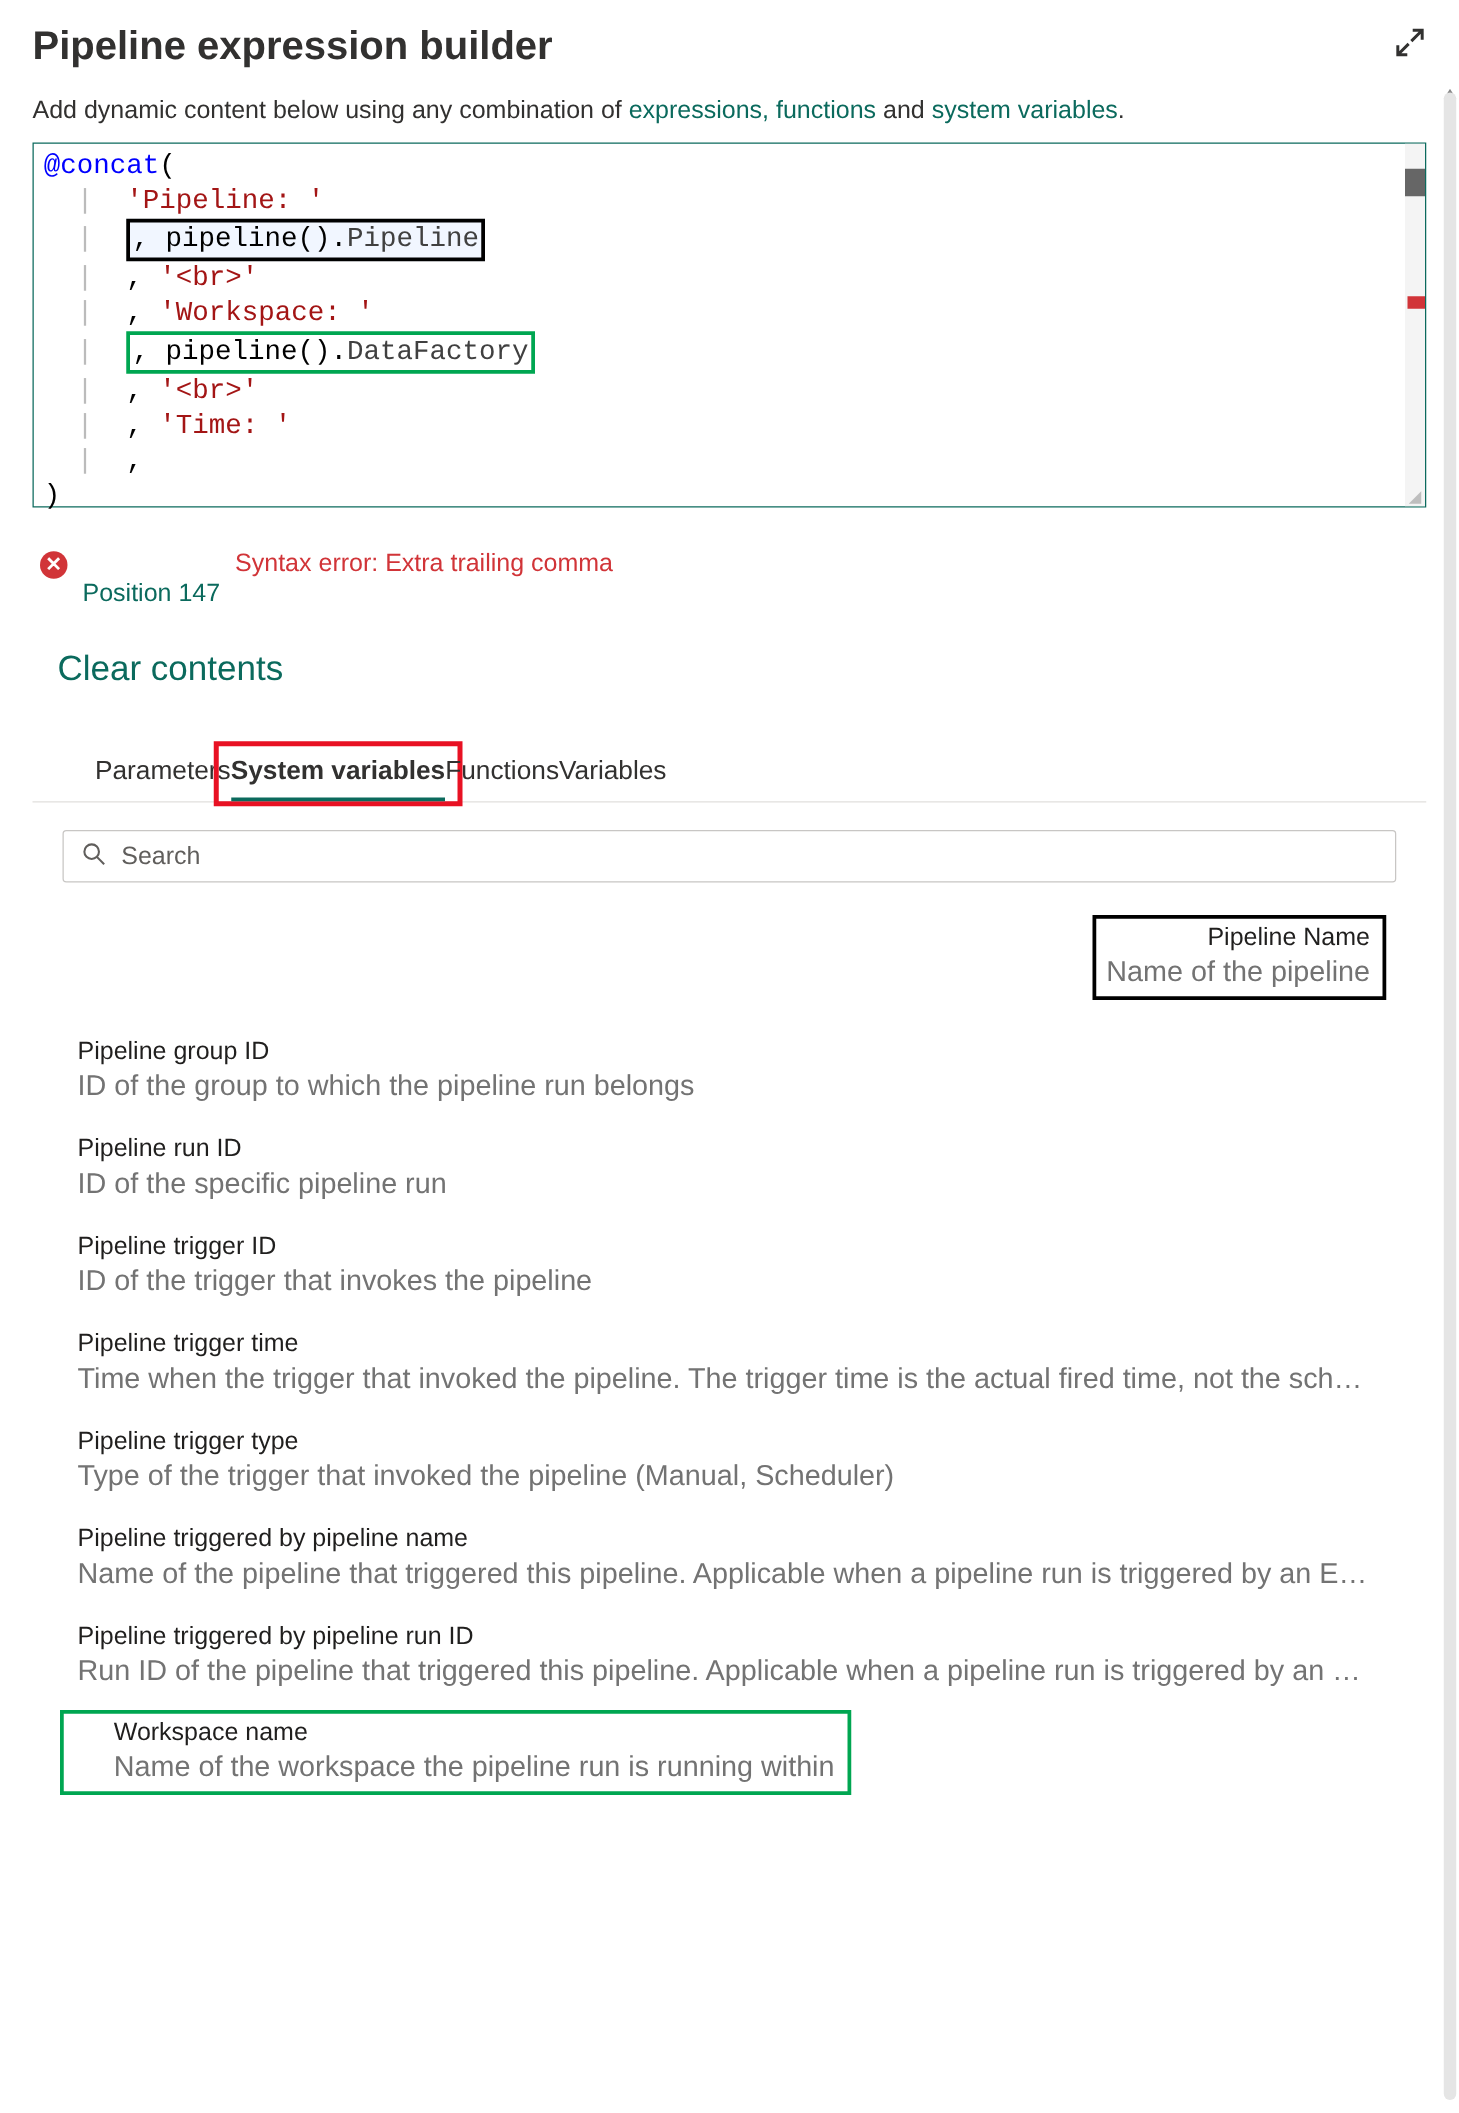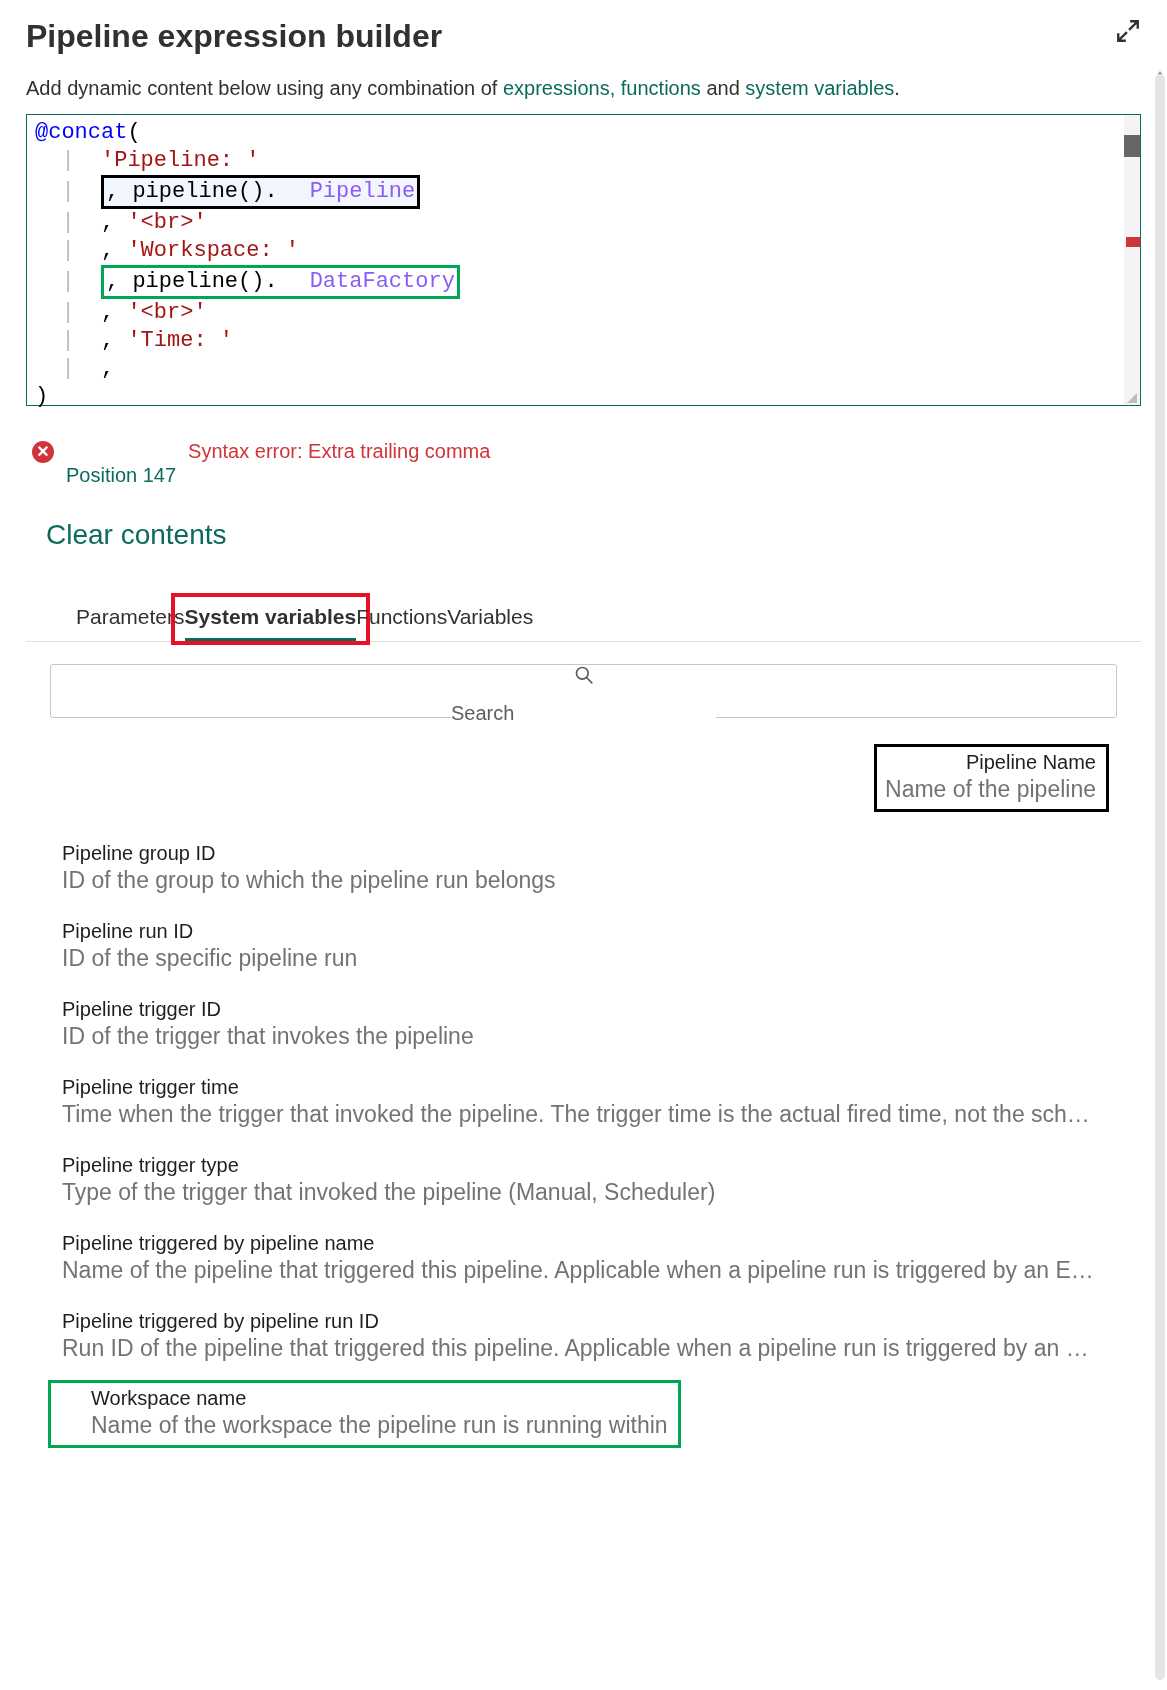--- a/index.html
+++ b/index.html
@@ -13,21 +13,21 @@
       color: #323130;
       background: #fff;
       width: 1167px;
       height: 1690px;
       position: relative;
       padding: 18px 26px;
     }
     .header-row {
       display: flex;
       justify-content: space-between;
-      align-items: flex-start;
+      align-items: center;
       margin-bottom: 22px;
     }
     .page-title {
       font-size: 32px;
       font-weight: 600;
       color: #323130;
     }
     .expand-icon {
       width: 26px;
       height: 26px;
@@ -53,21 +53,21 @@
     .code-editor {
       font-family: Consolas, "Courier New", monospace;
       font-size: 22px;
       line-height: 28px;
       padding: 4px 8px;
       white-space: pre;
       flex: 1;
     }
     .code-editor .kw { color: #0000ff; }
     .code-editor .str { color: #a31515; }
-    .code-editor .prop { color: #8b5cf6; margin-left: 32px; }
+    .code-editor .prop { color: #404040; }
     .code-editor .punc { color: #000; }
     .code-editor .pipe { color: #bbb; }
     .hl-line-black {
       border: 3px solid #000;
       background: rgba(200,220,255,0.25);
       padding: 0 2px;
       display: inline-block;
     }
     .hl-line-green {
       border: 3px solid #00a651;
@@ -166,26 +166,25 @@
       top: -4px;
       left: -14px;
       right: -14px;
       bottom: -4px;
       pointer-events: none;
     }
     .search-box {
       margin: 22px 24px 0 24px;
       border: 1px solid #c8c6c4;
       border-radius: 3px;
-      height: 54px;
+      height: 42px;
       display: flex;
       align-items: center;
       padding: 0 14px;
       gap: 12px;
-      flex-direction: column;
     }
     .search-box input {
       border: none;
       outline: none;
       font-size: 20px;
       flex: 1;
       color: #605e5c;
     }
     .search-box input::placeholder { color: #605e5c; }
     .search-icon {

